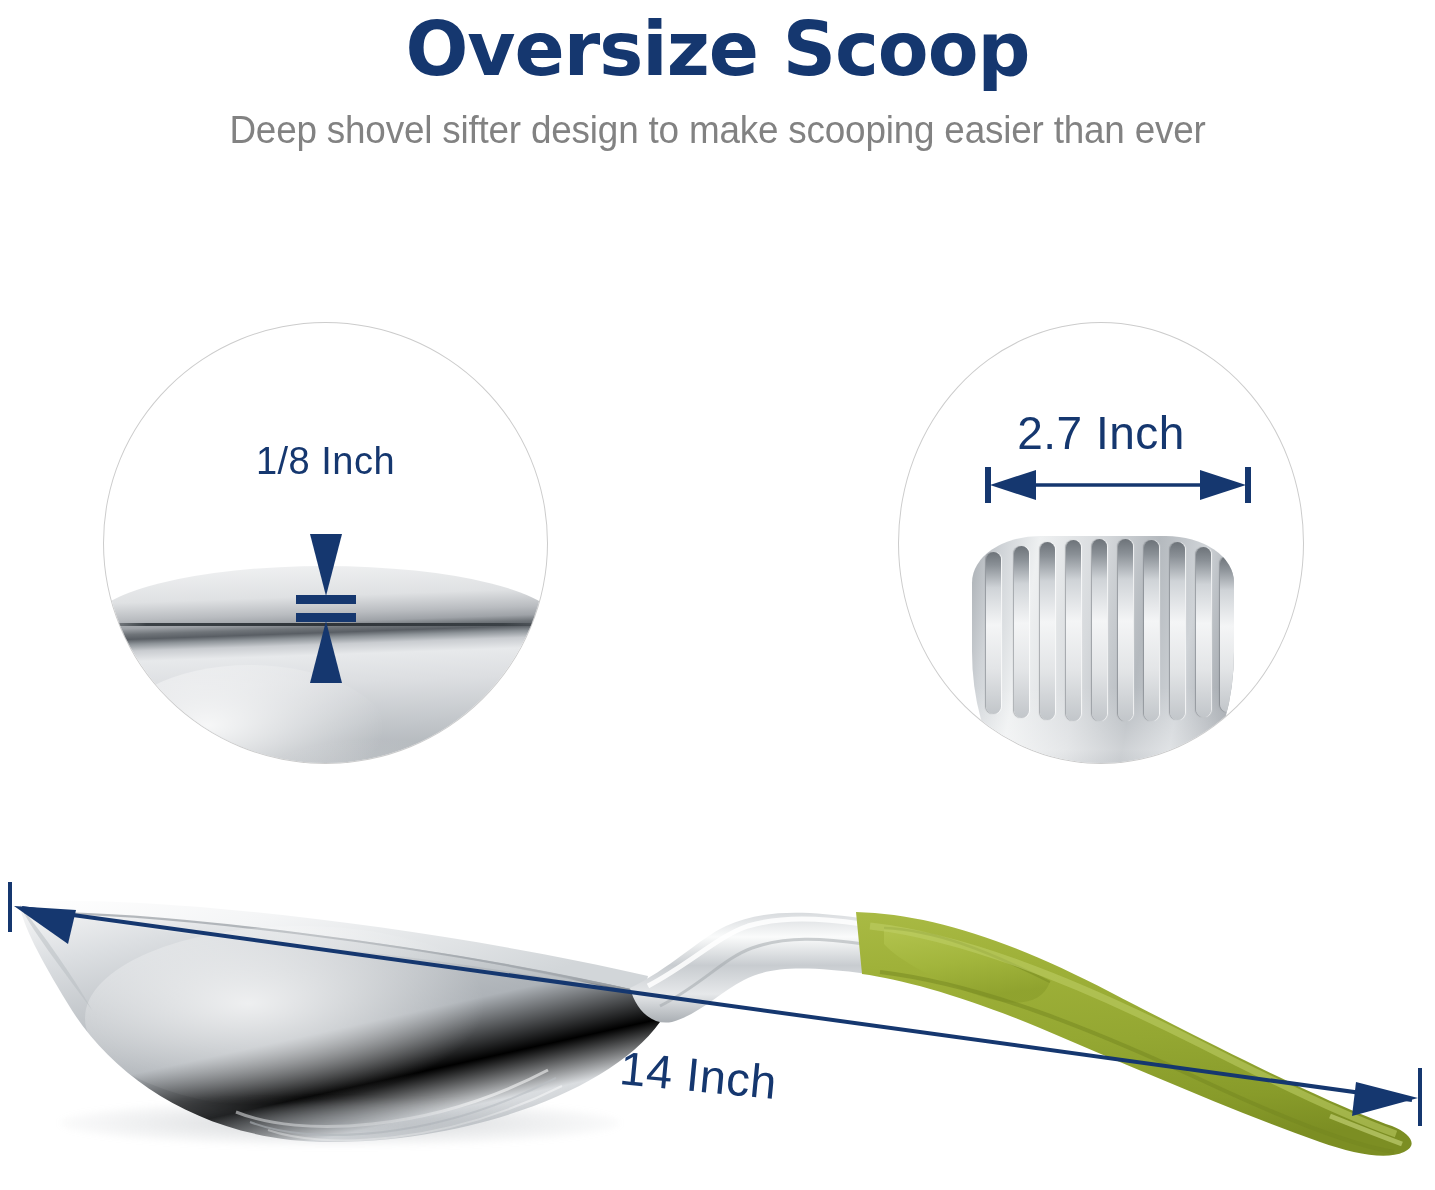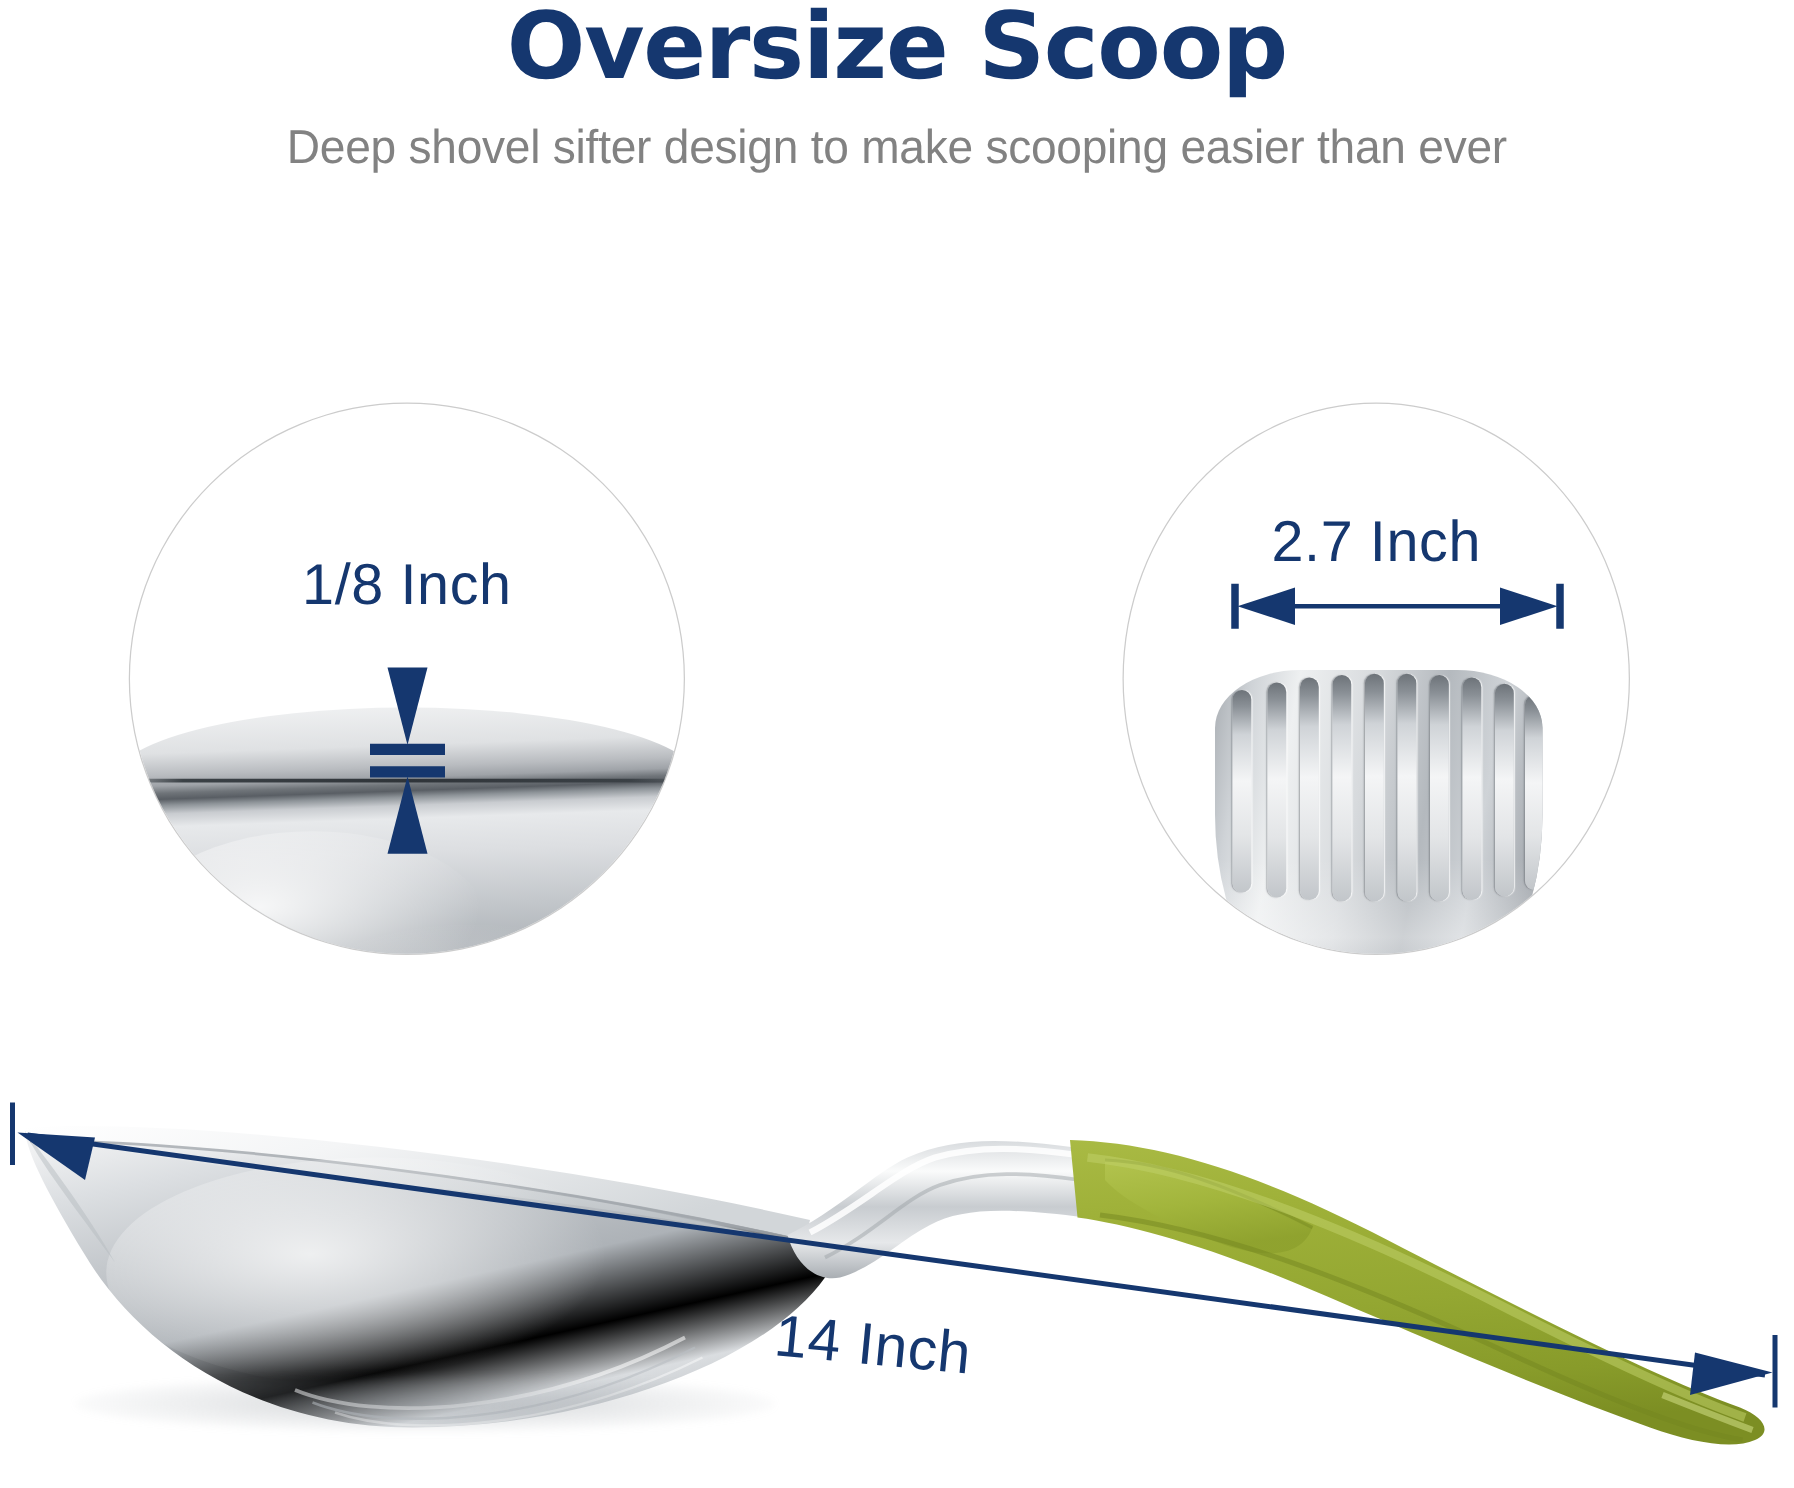--- a/index.html
+++ b/index.html
@@ -18,20 +18,21 @@
   }
 
   
   #header {
     position: absolute;
     top: 0; left: 0;
     width: 1435px;
   }
   #title {
     margin: 0;
+    padding-top: 12px;
     text-align: center;
     font-family: "DejaVu Sans", sans-serif;
     font-size: 74px;
     font-weight: bold;
     letter-spacing: -1px;
     color: #15376f;
     line-height: 1.02;
   }
   #subtitle {
     margin: 0;
@@ -71,21 +72,21 @@
     width: 100%;
     text-align: center;
     font-family: "Liberation Sans", sans-serif;
     font-weight: 300;
     color: #15376f;
     z-index: 6;
     pointer-events: none;
   }
   #label-thickness {
     top: 117px;
-    font-size: 46px;
+    font-size: 38px;
     letter-spacing: 0.5px;
   }
   #label-width {
     top: 83px;
     font-size: 46px;
     letter-spacing: 0.5px;
   }
 
   
   #thickness-metal {

